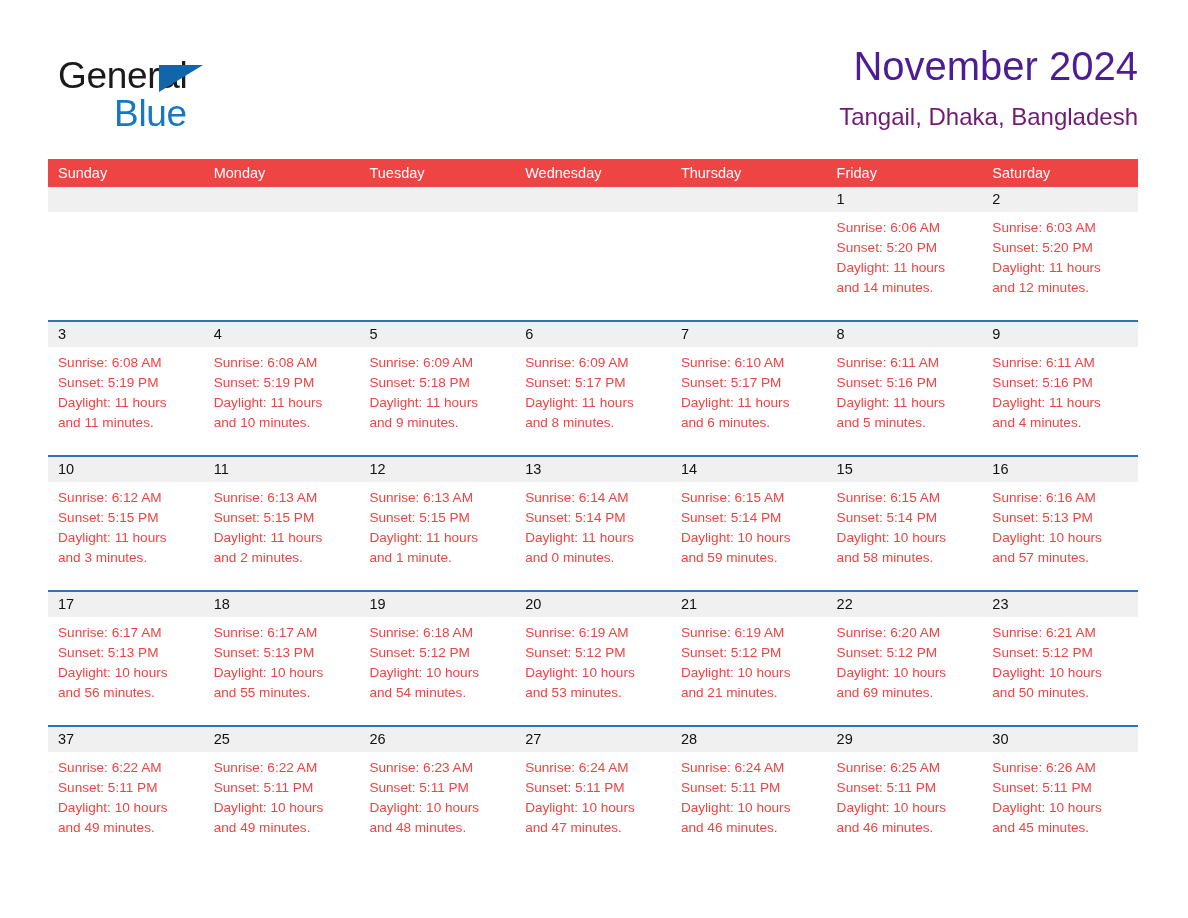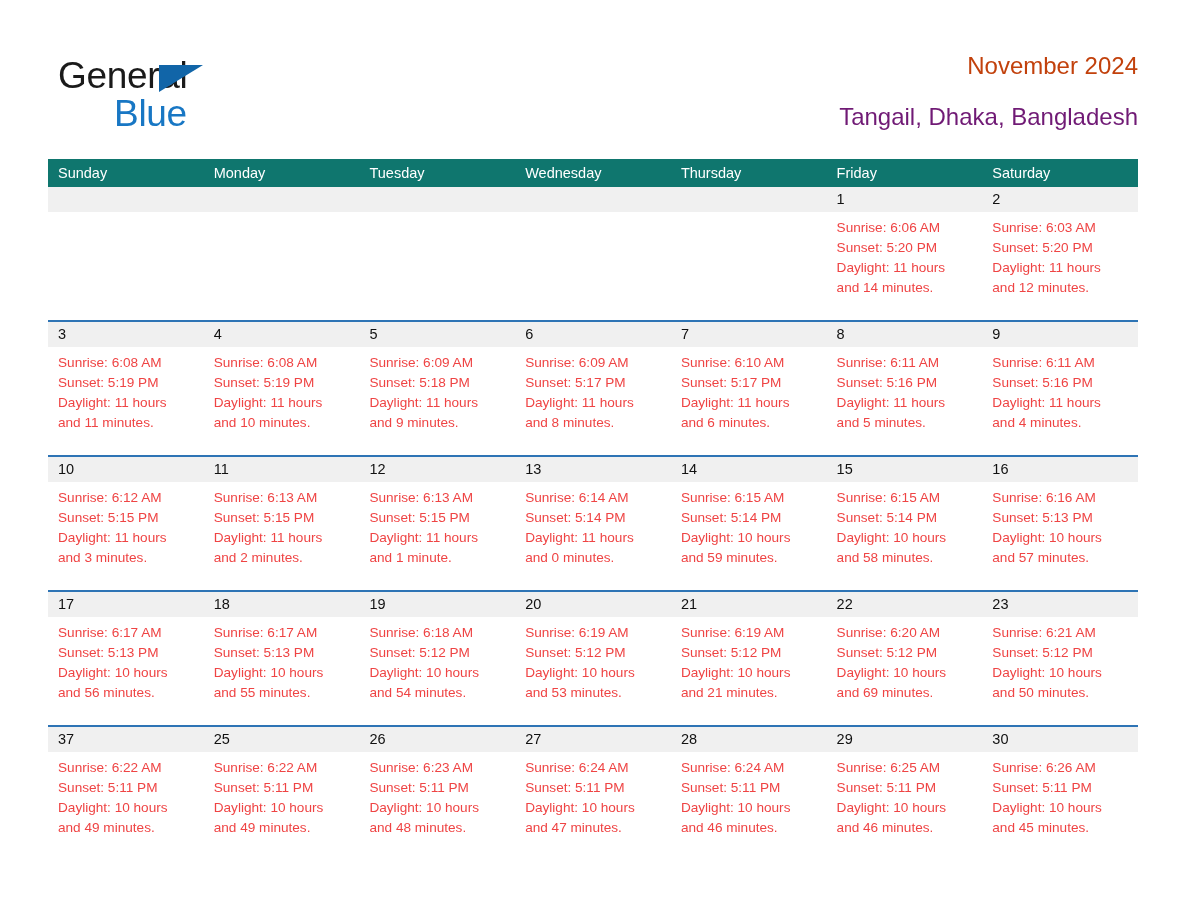--- a/index.html
+++ b/index.html
@@ -67,23 +67,23 @@
     letter-spacing: -0.3px;
   }
 
   .title-block {
     position: absolute;
     right: 0;
     top: 0;
     text-align: right;
   }
   .cal-title {
-    font-size: 24px;
+    font-size: 40px;
     line-height: 52px;
-    color: #c2410c;
+    color: #4c1d95;
     font-weight: normal;
     white-space: nowrap;
   }
   .cal-subtitle {
     margin-top: 11px;
     font-size: 24px;
     line-height: 28px;
     color: #701a75;
     white-space: nowrap;
   }
@@ -91,21 +91,21 @@
   
   .calendar {
     position: absolute;
     left: 48px;
     top: 159px;
     width: 1090px;
   }
   .weekday-row {
     display: flex;
     width: 100%;
-    background: #0f766e;
+    background: #ef4444;
     height: 28px;
     align-items: flex-end;
   }
   .weekday-cell {
     flex: 1 1 0;
     min-width: 0;
     color: #ffffff;
     font-size: 14.5px;
     line-height: 28px;
     padding-left: 10px;

